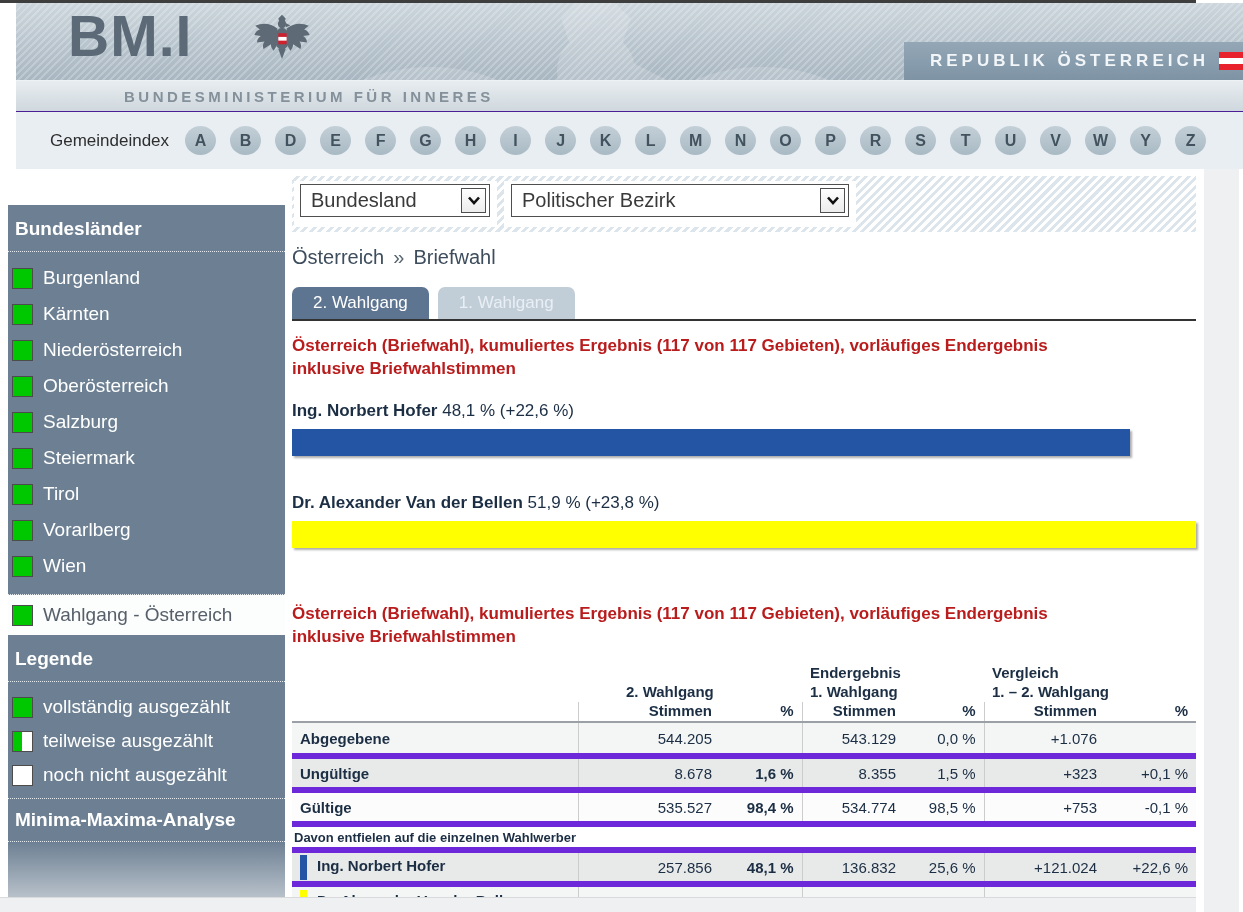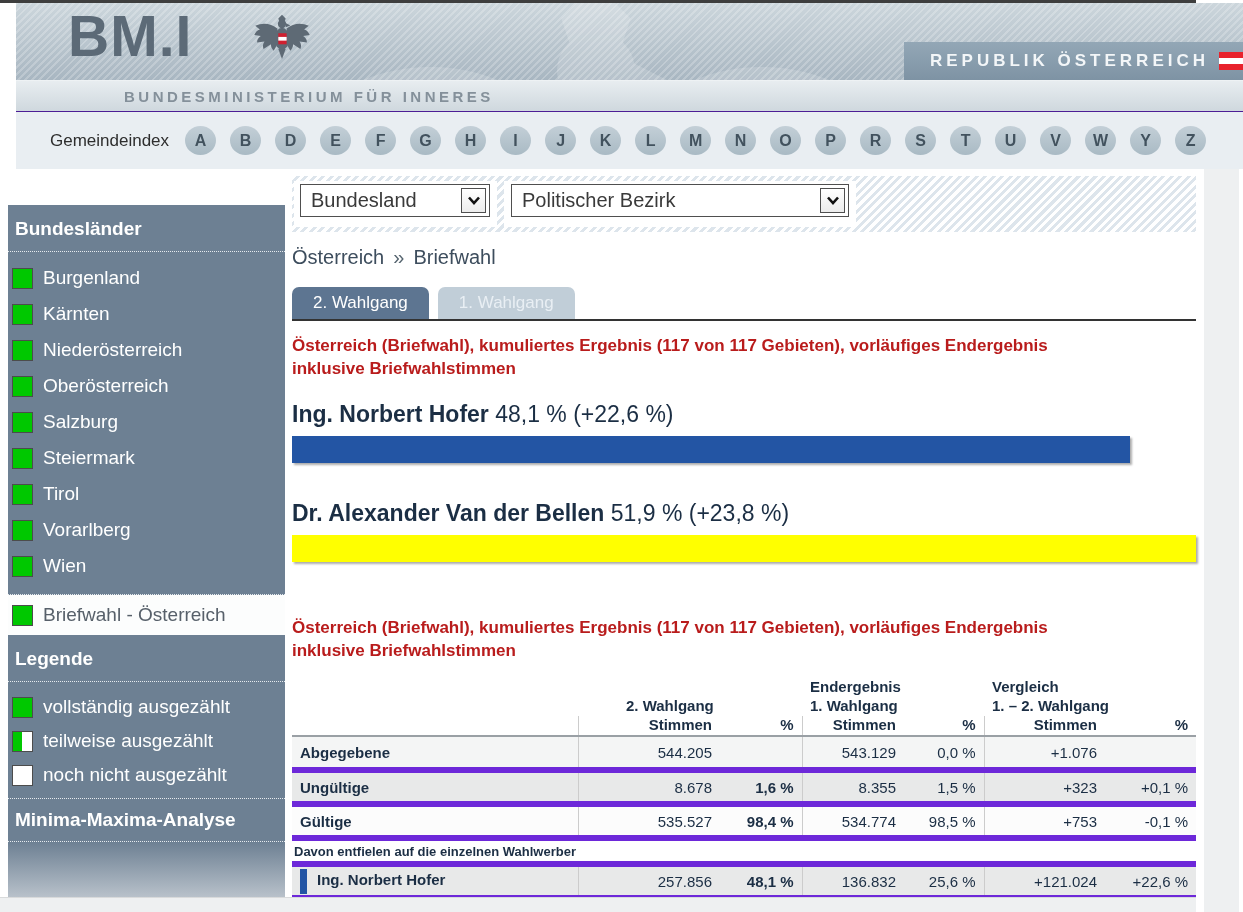--- a/index.html
+++ b/index.html
@@ -67,21 +67,21 @@
   .crumb-sep{color:#55646f;}
   .tabs{margin-top:18px;display:flex;gap:9px;}
   .tab{font-size:17px;padding:6px 21px 6px;border-radius:7px 7px 0 0;cursor:pointer;}
   .tab.active{background:#5d7591;color:#fff;}
   .tab.inactive{background:#c1ced8;color:#e9eff4;}
   .tab-line{height:2px;background:#333;}
   .result-heading{margin-top:14px;font-size:17px;font-weight:bold;color:#b91c1c;line-height:1.33;max-width:820px;}
   .result-heading.mt-lg{margin-top:55px;}
   .bars .bar-row{margin-top:21px;}
   .bars .bar-row + .bar-row{margin-top:37px;}
-  .bar-label{font-size:23px;color:#1b2e44;}
+  .bar-label{font-size:17px;color:#1b2e44;}
   .bar-label b{font-weight:bold;}
   .bar{height:27px;margin-top:8px;box-shadow:2px 2px 2px #adadad;}
 
   
   table.results{margin-top:16px;border-collapse:collapse;width:904px;table-layout:fixed;}
   .results th,.results td{font-size:15px;color:#1b2e44;padding:0 8px;box-sizing:border-box;}
   .results thead th{font-weight:bold;height:19px;vertical-align:bottom;padding-bottom:2px;}
   .th-group{text-align:left;}
   .th-group.g1{padding-left:48px;}
   .th-num,.results td.num{text-align:right;}
@@ -212,21 +212,21 @@
           <span class="side-label">Vorarlberg</span>
         </div>
         <div class="side-item">
           <span class="sq"></span>
           <span class="side-label">Wien</span>
         </div>
       </div>
   </div>
   <div class="briefwahl-row">
     <span class="sq"></span>
-    <span class="side-label">Briefwahl - Österreich</span>
+    <span class="side-label">Wahlgang - Österreich</span>
   </div>
   <div class="side-sec">
     <div class="side-head">Legende</div>
     <div class="legend-list">
         <div class="legend-item">
           <span class="sq "></span>
           <span class="side-label">vollständig ausgezählt</span>
         </div>
         <div class="legend-item">
           <span class="sq partial"></span>

